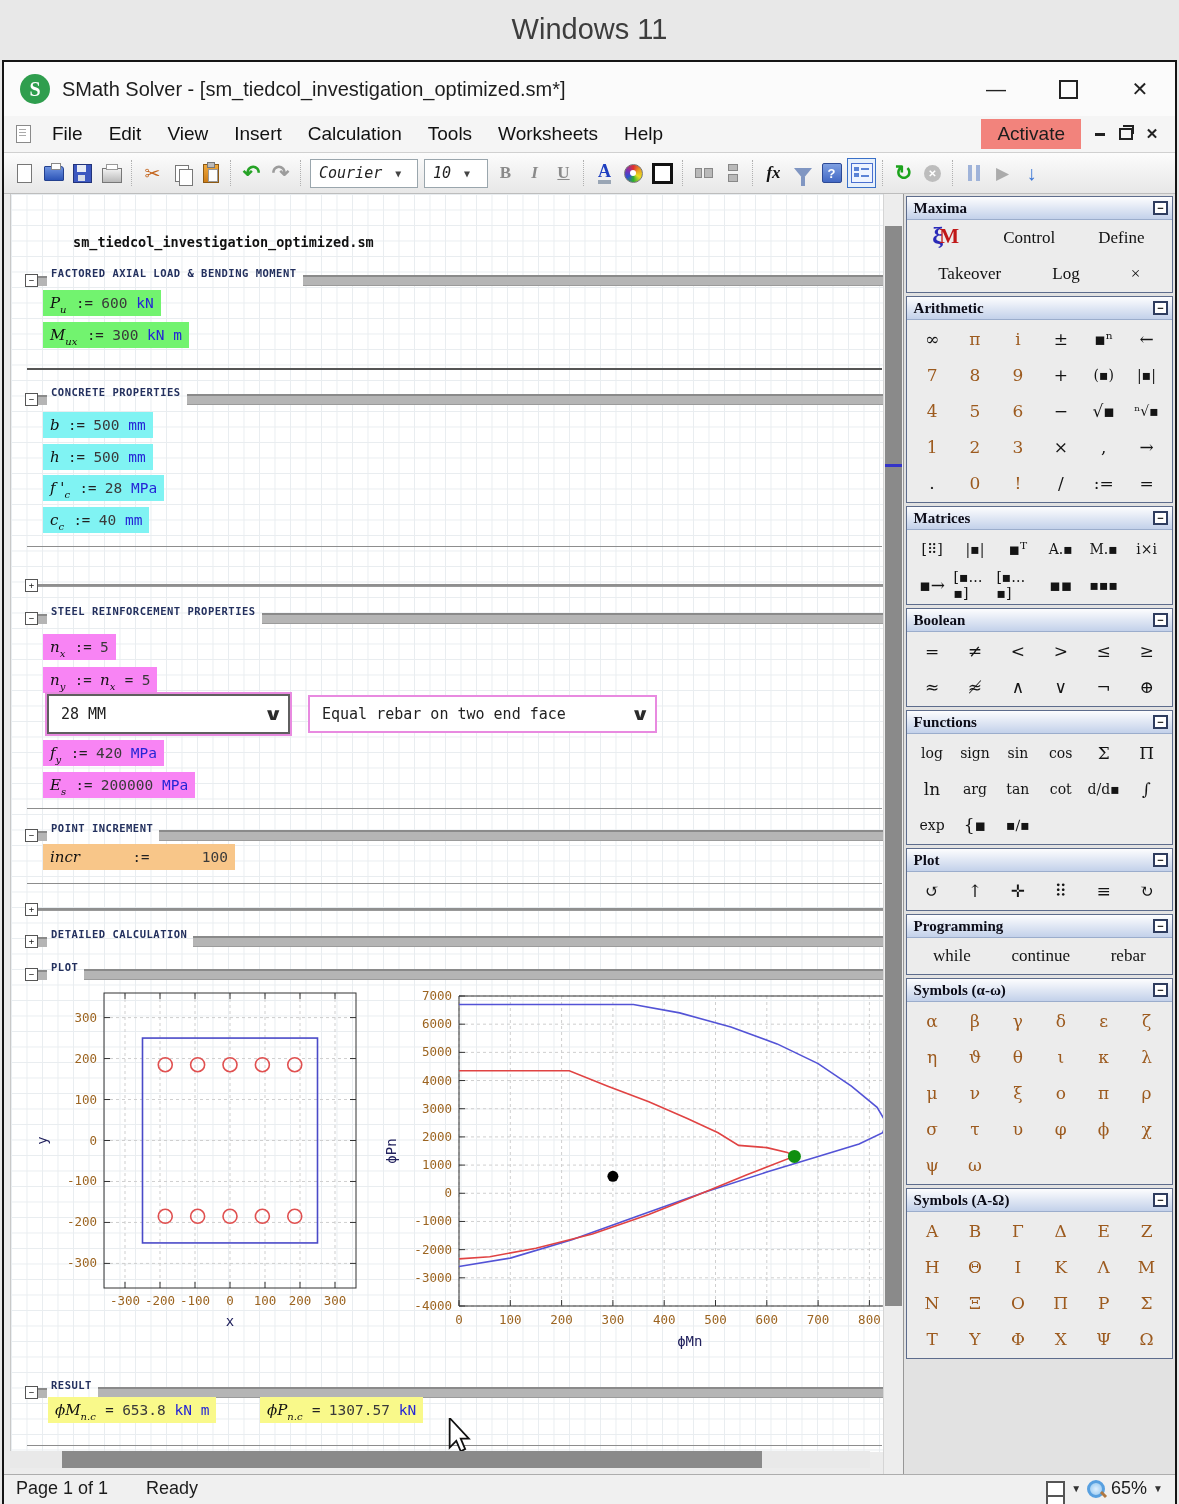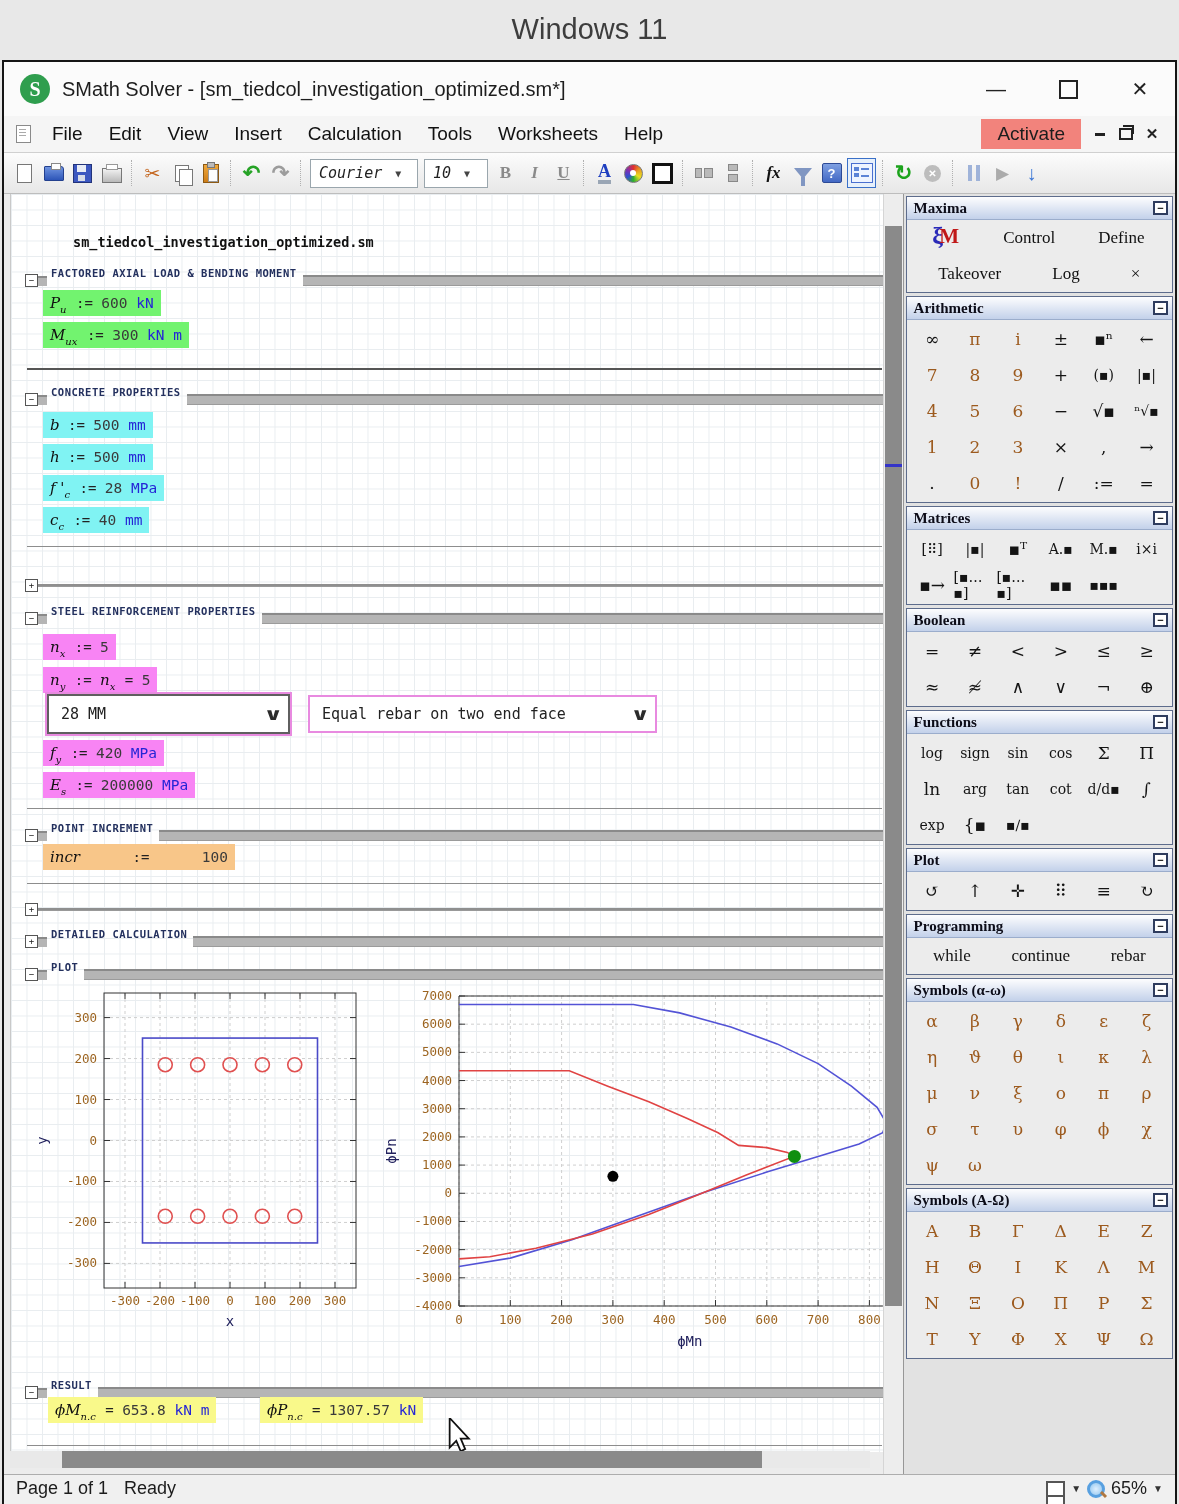--- a/index.html
+++ b/index.html
@@ -131,21 +131,21 @@
   .pbtn.brown{color:#9c5a1e;}
   .pbtn.small{font-size:14px;}
   .prow{display:flex;align-items:center;justify-content:space-around;padding:2px 6px;}
   .prow .tb{font:17px "Liberation Serif",serif;color:#111;padding:6px 2px;}
   .mx-logo{position:relative;width:30px;height:28px;font:bold 24px "Liberation Serif",serif;}
   .mx-logo .xi{position:absolute;left:0;top:-2px;color:#2a2ab8;}
   .mx-logo .m{position:absolute;left:7px;top:0;color:#c01818;font-size:21px;}
   
   .statusbar{height:26px;border-top:1px solid #adadad;background:#f0f0f0;display:flex;align-items:flex-start;
              padding:3px 12px 0 12px;font-size:18px;color:#1c1c1c;}
-  .sb-status{margin-left:16px;text-align:right;}
+  .sb-status{margin-left:38px;text-align:right;}
   .sb-right{margin-left:auto;display:flex;align-items:center;gap:6px;}
   .i-pages{width:15px;height:12px;border:2px solid #555;position:relative;background:#fff;}
   .i-pages::before{content:"";position:absolute;left:-2px;top:12px;width:15px;height:8px;border:2px solid #555;background:#fff;}
   .sb-ar{font-size:10px;color:#333;}
   .i-mag{width:12px;height:12px;border:3px solid #58a0e0;border-radius:50%;background:radial-gradient(#dff0ff,#8ec4ee);position:relative;}
   .i-mag::after{content:"";position:absolute;left:10px;top:10px;width:7px;height:3px;background:#b07840;transform:rotate(45deg);}
 </style>
 </head>
 <body>
 

